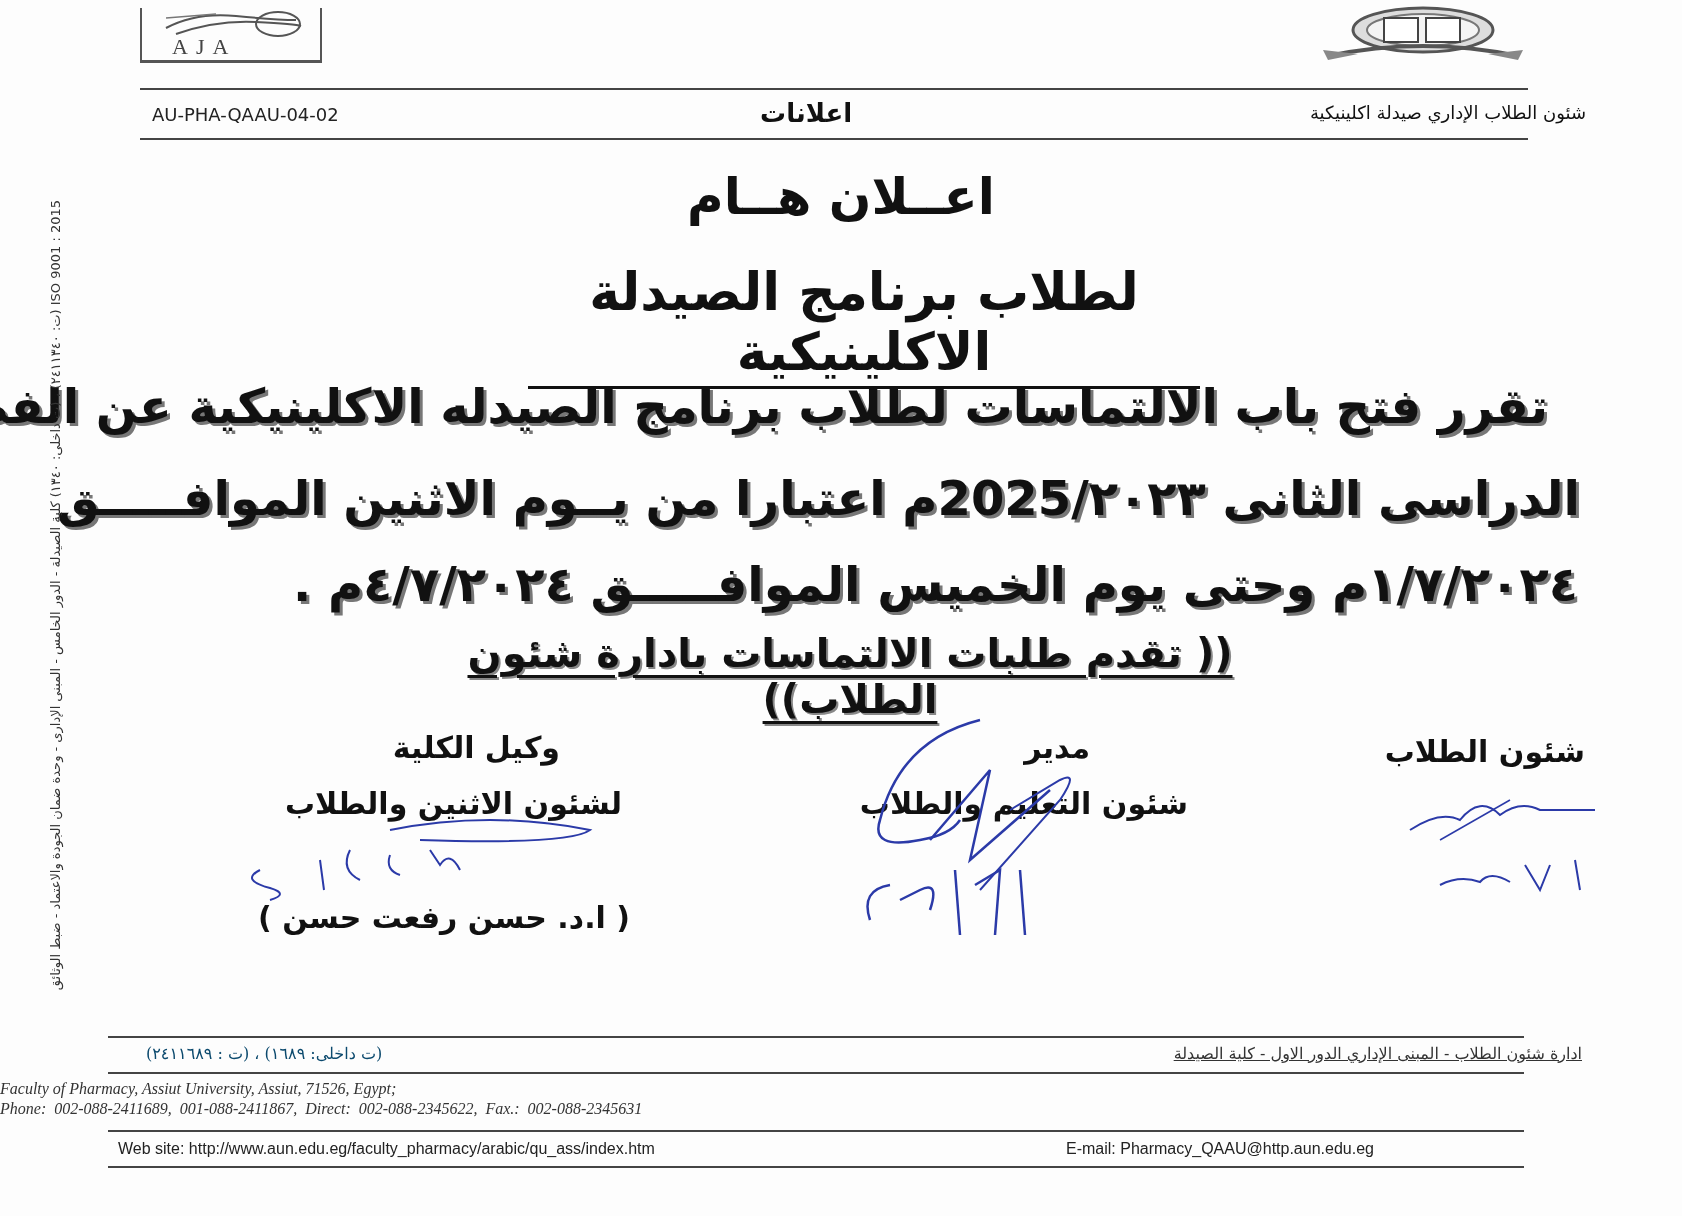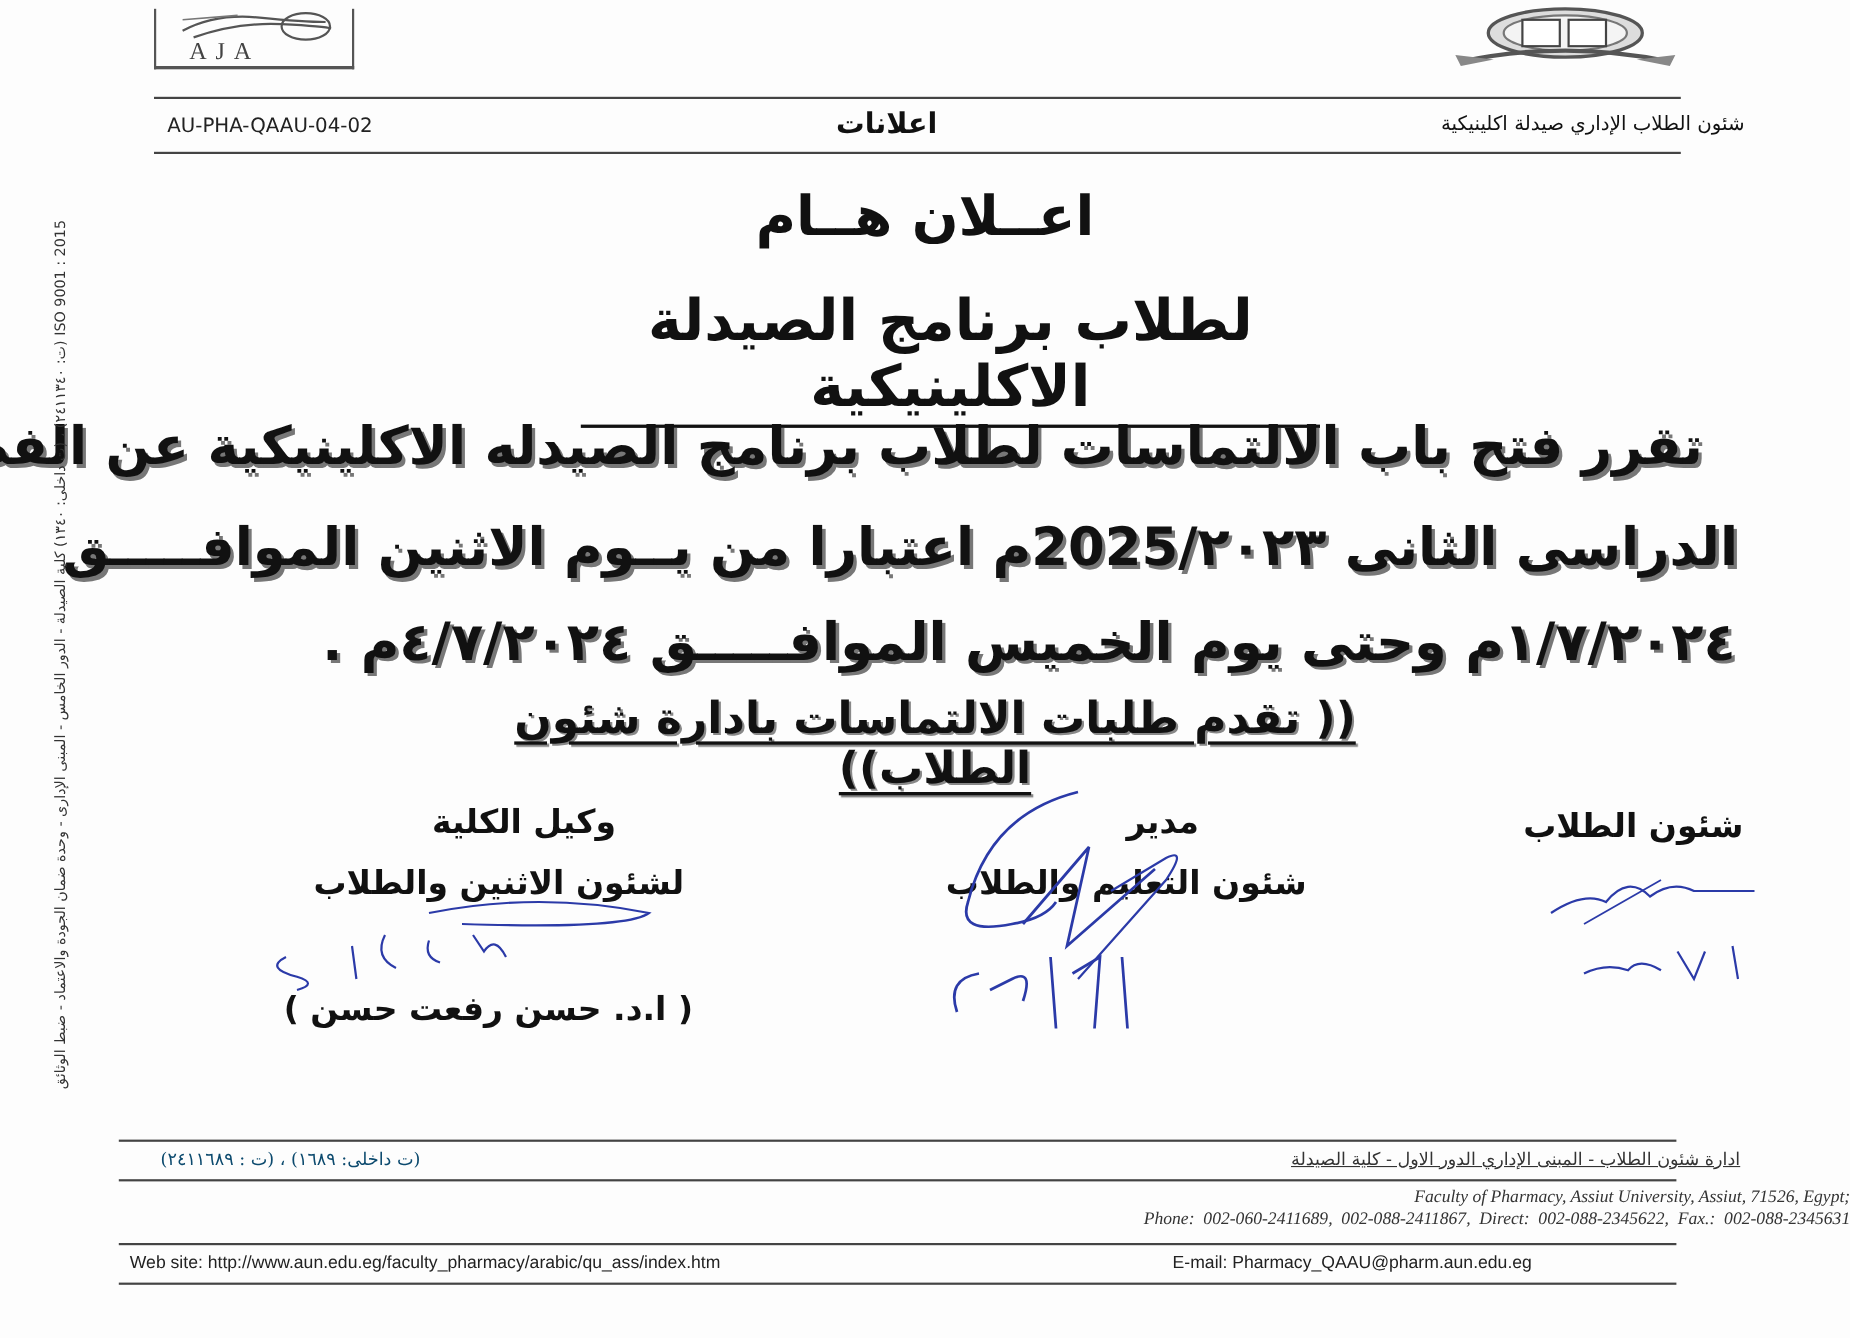--- a/index.html
+++ b/index.html
@@ -48,21 +48,21 @@
   .sig-left-name { left: 250px; width: 380px; top: 900px; font-size: 30px; }
   .sig-mid-1 { left: 940px; width: 150px; top: 730px; }
   .sig-mid-2 { left: 838px; width: 350px; top: 786px; }
   .sig-right-1 { left: 1345px; width: 240px; top: 734px; }
 
   .ink { position: absolute; pointer-events: none; }
 
   
   .foot-ar-right { right: 100px; top: 1044px; font-family: "DejaVu Serif", serif; font-size: 16px; direction: rtl; color: #333; text-decoration: underline; }
   .foot-ar-left { left: 146px; top: 1044px; font-family: "DejaVu Serif", serif; font-size: 16px; direction: rtl; color: #0c4a6e; }
-  .foot-en { left: 0; width: 1682px; text-align: right; font-family: "Liberation Serif", serif; font-style: italic; font-size: 16px; color: #333; }
+  .foot-en { left: 0; width: 1682px; text-align: left; font-family: "Liberation Serif", serif; font-style: italic; font-size: 16px; color: #333; }
   .foot-en-1 { top: 1080px; }
   .foot-en-2 { top: 1100px; word-spacing: 4px; }
   .web { left: 118px; top: 1140px; font-family: "Liberation Sans", sans-serif; font-size: 16px; color: #222; }
   .email { left: 1066px; top: 1140px; font-family: "Liberation Sans", sans-serif; font-size: 16px; color: #222; }
 
   
   .margin {
     left: 26px; top: 200px; width: 22px; height: 840px;
   }
   .margin-inner {
@@ -134,21 +134,21 @@
   <path d="M10 40 Q40 20 60 30 Q80 5 100 25 Q120 10 140 20 L195 20" stroke="#2b3aa8" stroke-width="2" fill="none"></path>
   <path d="M40 50 L110 10" stroke="#2b3aa8" stroke-width="1.5" fill="none"></path>
   <path d="M40 95 Q60 85 80 92 Q90 80 110 92 M125 75 L140 100 L150 75 M175 70 L180 100" stroke="#2b3aa8" stroke-width="2" fill="none"></path>
 </svg>
 
 <div class="hr" style="left:108px;width:1416px;top:1036px;"></div>
 <div class="abs foot-ar-right">ادارة شئون الطلاب  -  المبنى الإداري الدور الاول - كلية الصيدلة</div>
 <div class="abs foot-ar-left">(ت داخلى: ١٦٨٩) ، (ت : ٢٤١١٦٨٩)</div>
 <div class="hr" style="left:108px;width:1416px;top:1072px;"></div>
 <div class="abs foot-en foot-en-1">Faculty of Pharmacy, Assiut University, Assiut, 71526, Egypt;</div>
-<div class="abs foot-en foot-en-2">Phone: 002-060-2411689,     002-088-2411867,       Direct: 002-088-2345622,          Fax.: 002-088-2345631</div>
+<div class="abs foot-en foot-en-2">Phone: 002-088-2411689,     001-088-2411867,       Direct: 002-088-2345622,          Fax.: 002-088-2345631</div>
 <div class="hr" style="left:108px;width:1416px;top:1130px;"></div>
 <div class="abs web">Web site: http://www.aun.edu.eg/faculty_pharmacy/arabic/qu_ass/index.htm</div>
-<div class="abs email">E-mail: Pharmacy_QAAU@pharm.aun.edu.eg</div>
+<div class="abs email">E-mail: Pharmacy_QAAU@http.aun.edu.eg</div>
 <div class="hr" style="left:108px;width:1416px;top:1166px;"></div>
 
 <div class="abs margin">
   <div class="margin-inner">ISO 9001 : 2015 (ت: ٢٤١١٣٤٠) ، (ت داخلى: ١٣٤٠) كلية الصيدلة - الدور الخامس - المبنى الإدارى - وحدة ضمان الجودة والاعتماد - ضبط الوثائق</div>
 </div>
 
 </body></html>

